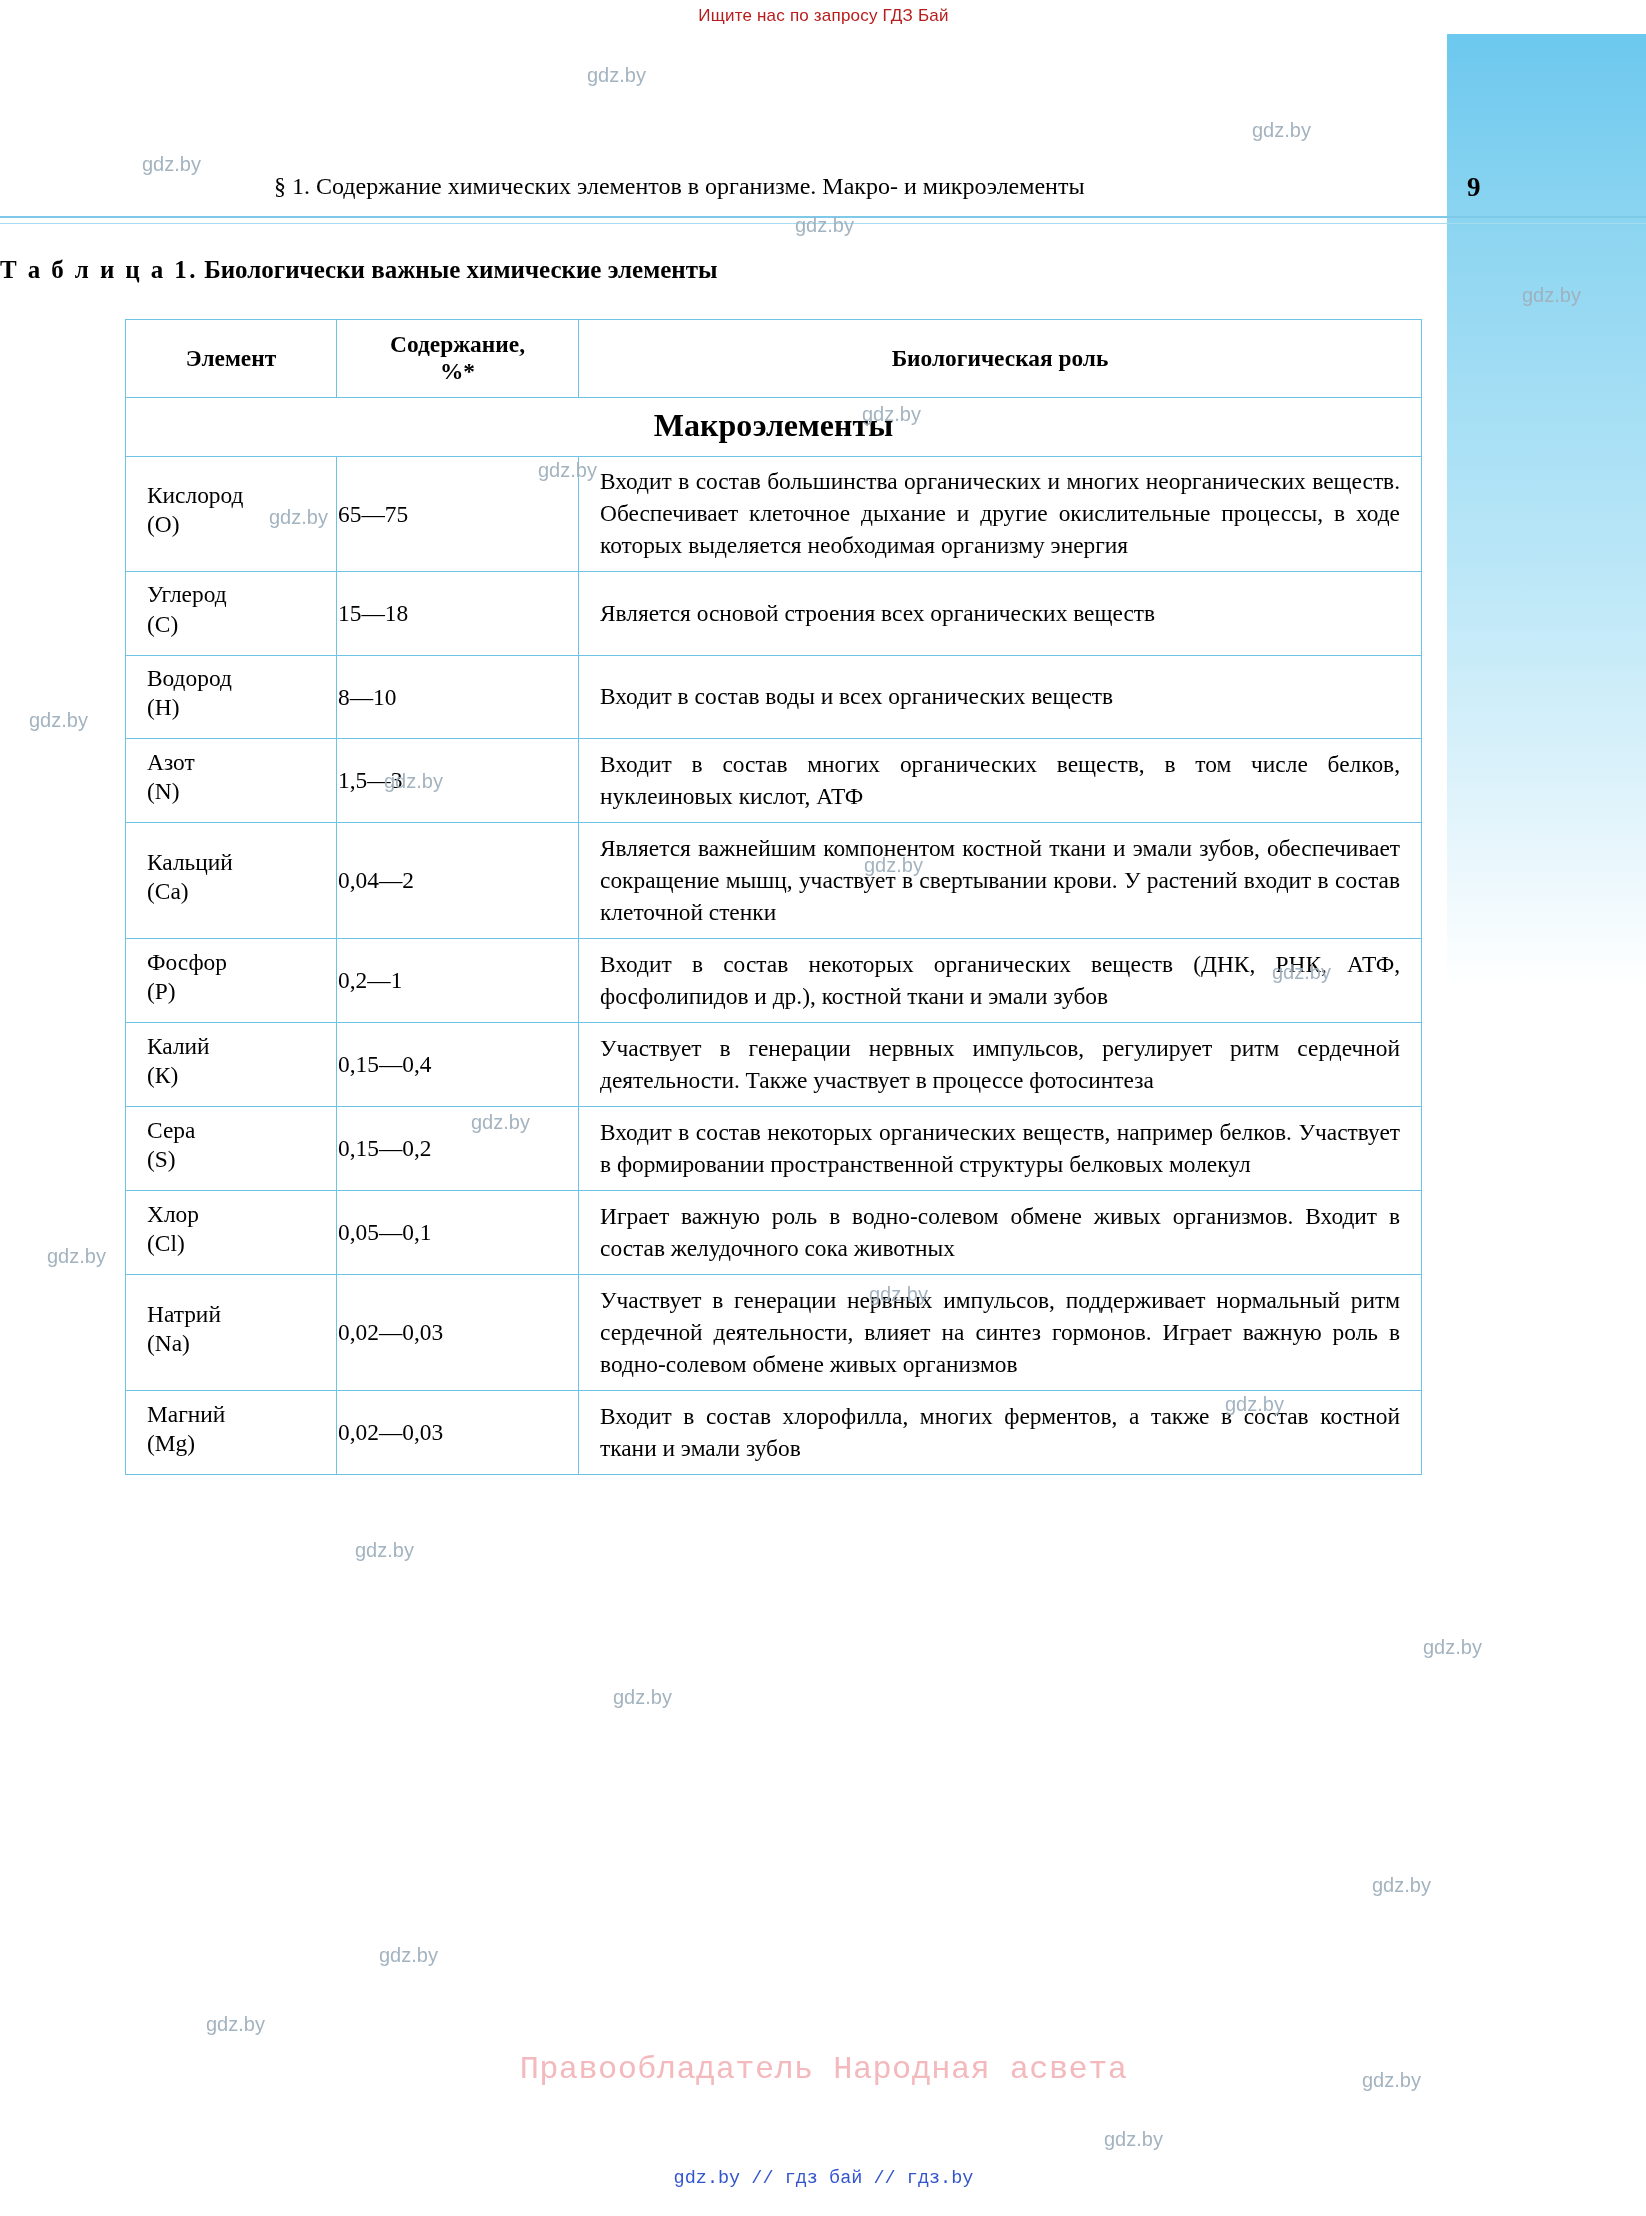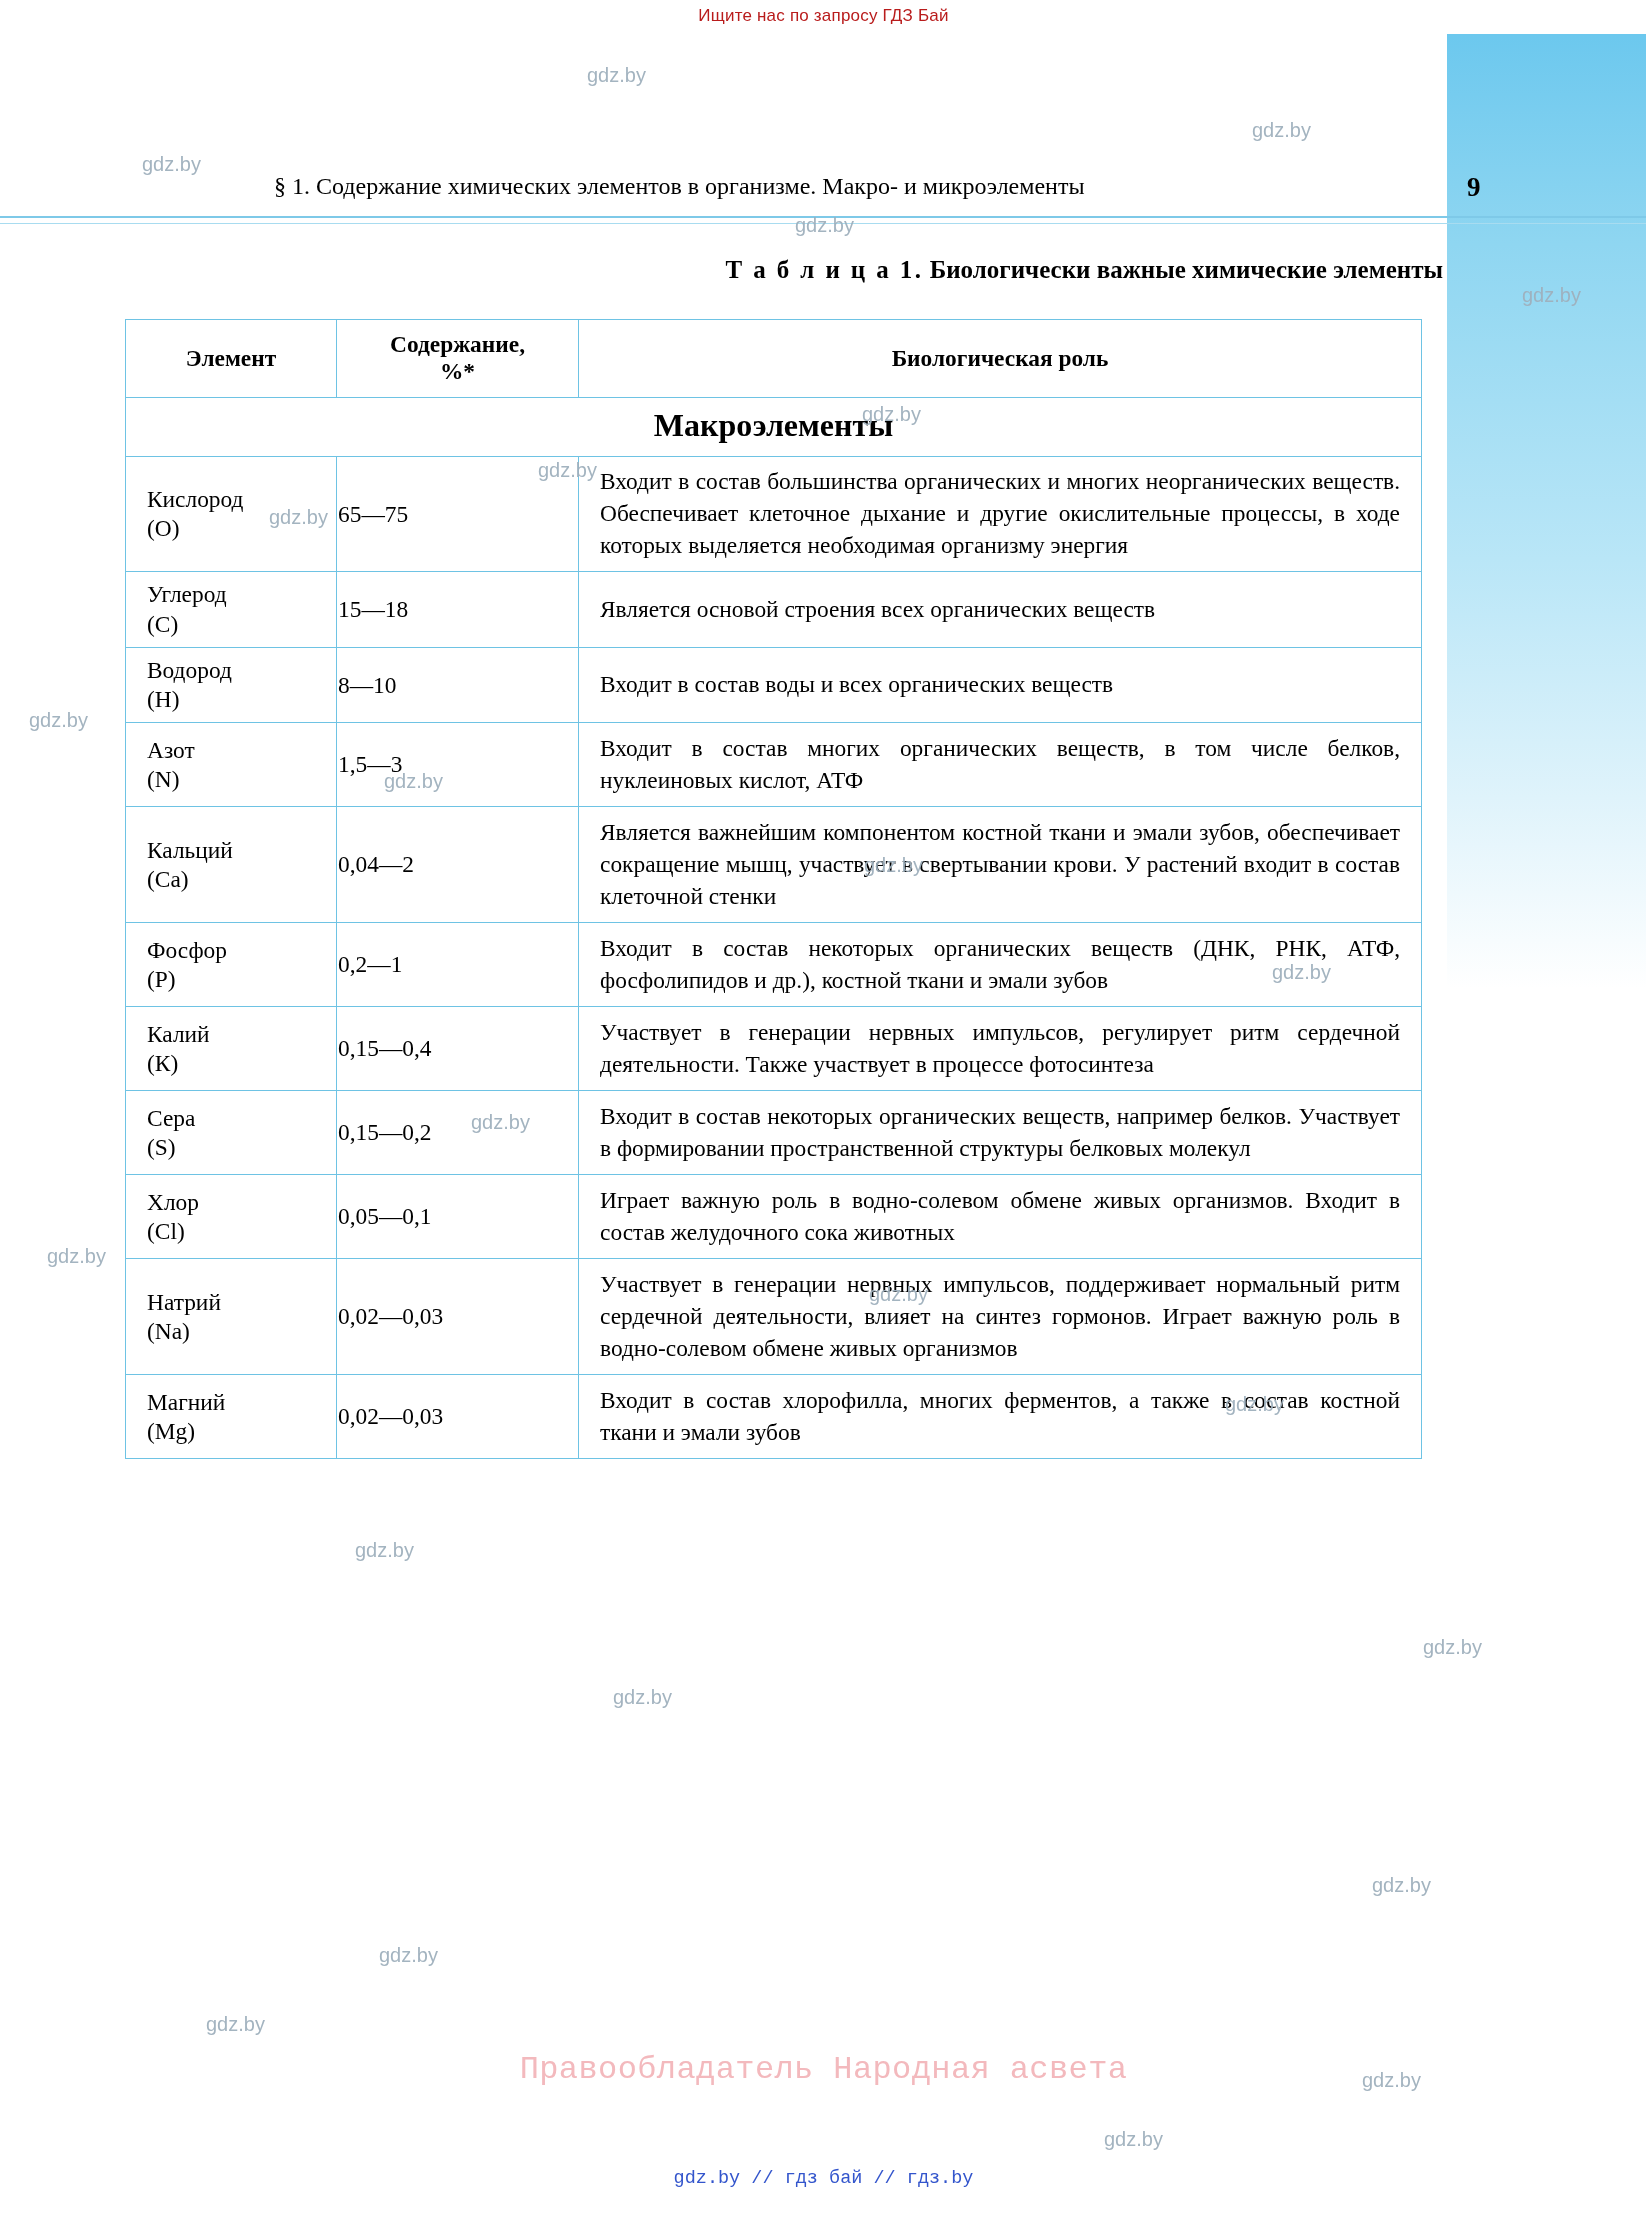--- a/index.html
+++ b/index.html
@@ -72,21 +72,21 @@
     height: 0;
     border-top: 0.8px solid #a8dcf0;
   }
 
   
   .caption {
     position: absolute;
     left: 0;
     top: 256px;
     width: 1443px;
-    text-align: right;
+    text-align: left;
     font-size: 25px;
     font-weight: bold;
     color: #000;
   }
   .caption .spaced {
     letter-spacing: 2.4px;
     font-weight: bold;
   }
 
   
@@ -118,21 +118,21 @@
 
   .sect-row td {
     text-align: center;
     font-weight: bold;
     font-size: 32px;
     padding: 9.7px 0 11.3px;
     height: 37px;
   }
   .cell-el {
     font-size: 23.4px;
-    padding: 8px 0 8px 21px;
+    padding: 8px 0 16px 21px;
     line-height: 1.25;
     vertical-align: middle;
     margin-top: 8px;
   }
   .cell-pc {
     font-size: 23.4px;
     text-align: left;
     vertical-align: middle;
   }
   .cell-role {

